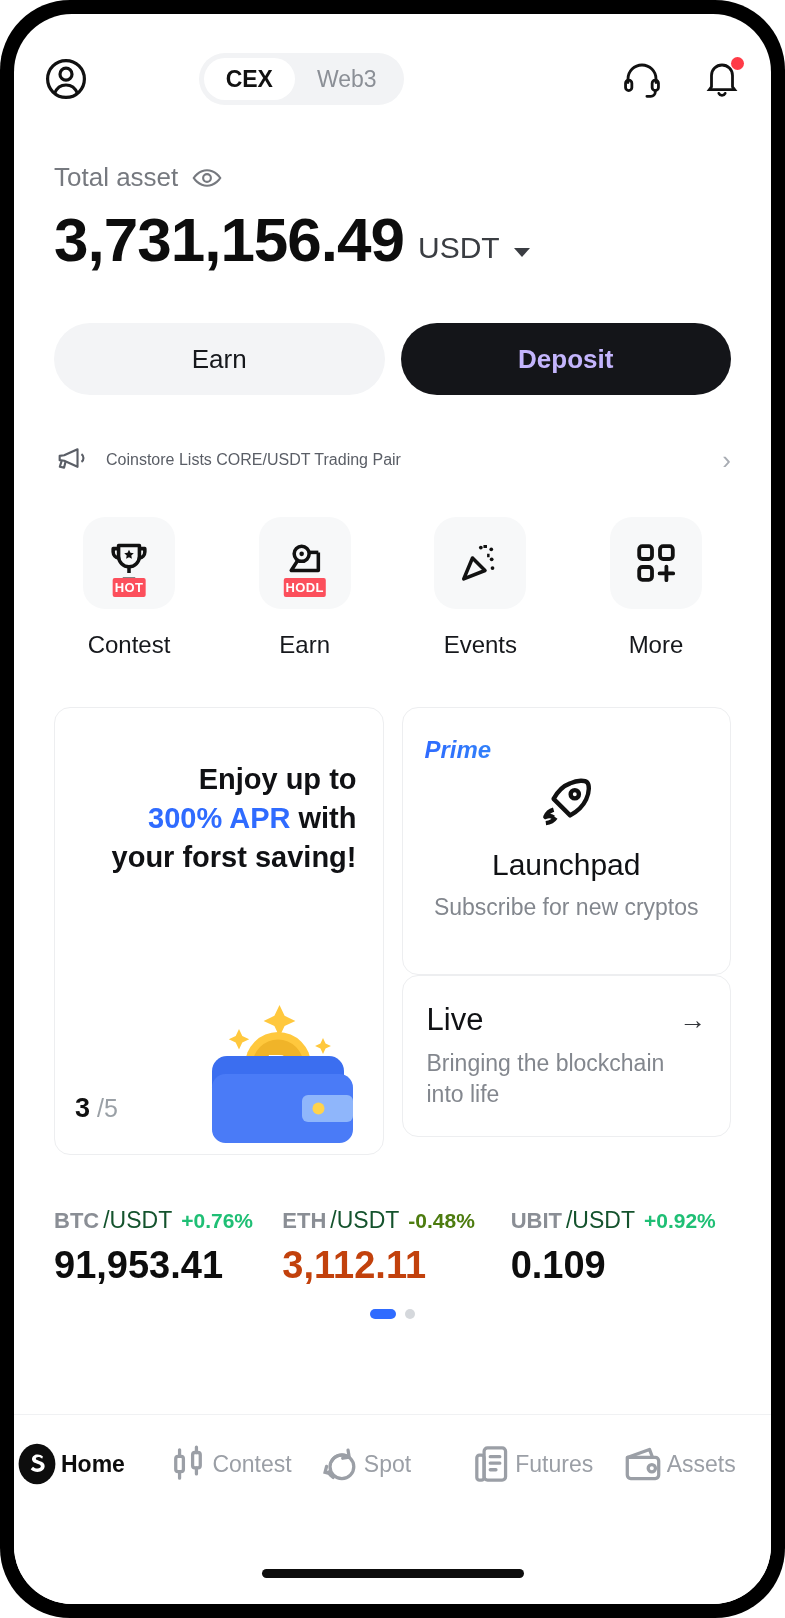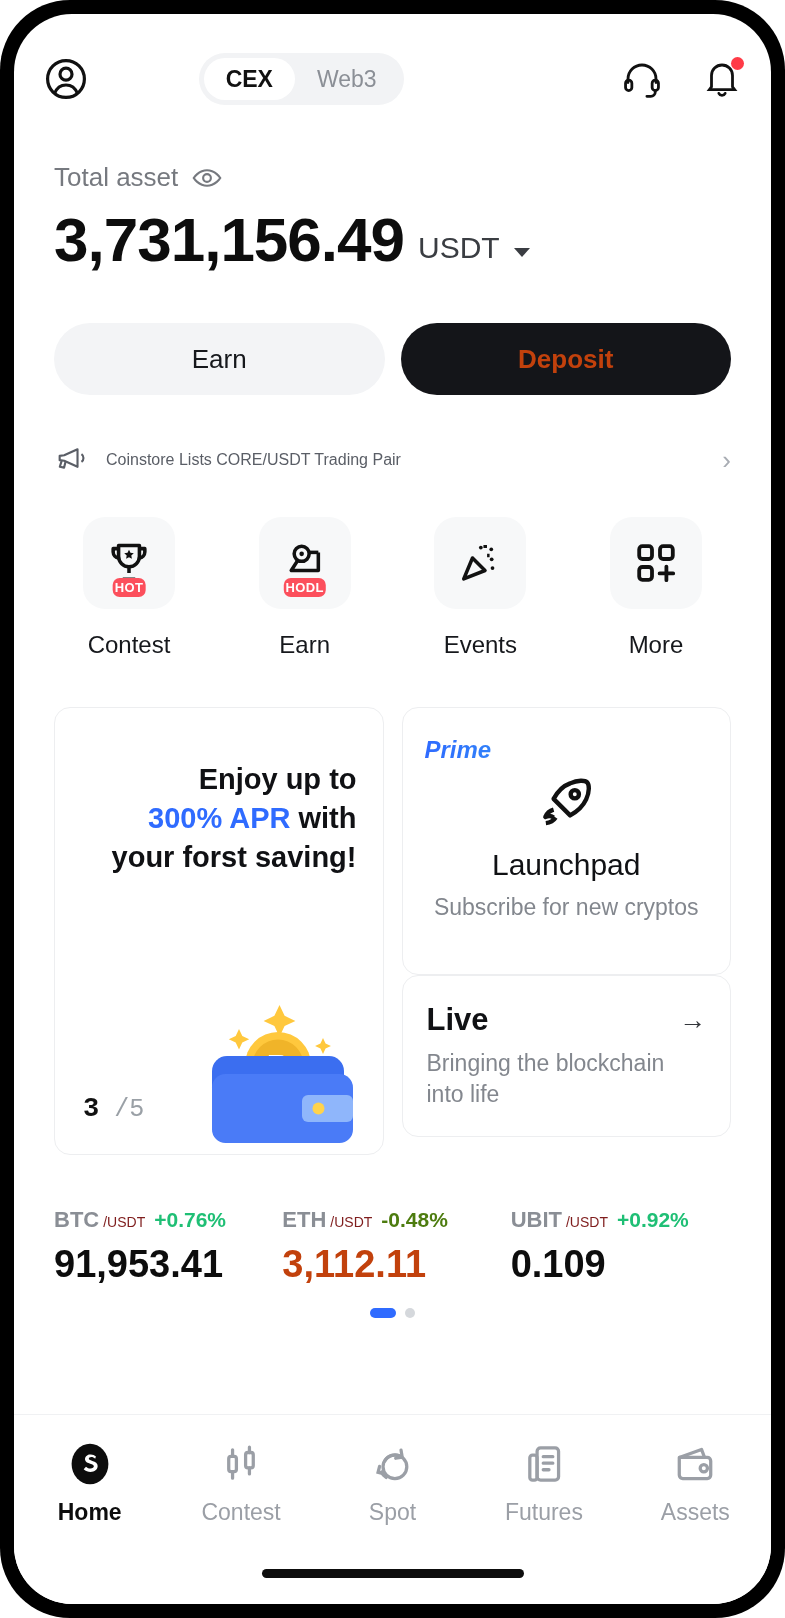--- a/index.html
+++ b/index.html
@@ -58,92 +58,92 @@
   .ccy{ font-size:30px; color:#3a3d42; padding-bottom:6px; }
   .caret{ width:0;height:0;border-left:8px solid transparent;border-right:8px solid transparent;border-top:9px solid #3a3d42; margin-bottom:14px; }
   
   .actions{ display:flex; gap:16px; padding:52px 40px 0 40px; }
   .btn{
     flex:1; height:72px; border-radius:36px;
     display:flex; align-items:center; justify-content:center;
     font-size:26px; cursor:pointer;
   }
   .btn-earn{ background:#f3f4f6; color:#16181c; }
-  .btn-deposit{ background:#141519; color:#c2410c; font-weight:bold; }
+  .btn-deposit{ background:#141519; color:#c4b5fd; font-weight:bold; }
   
   .announce{
     display:flex; align-items:center; gap:18px;
     padding:46px 40px 0 40px; cursor:pointer;
   }
   .announce-text{ font-size:16px; color:#5a5e66; flex:1; }
   .chev{ color:#a8acb3; font-size:26px; }
   
   .quick{
     display:flex; padding:38px 40px 0 40px; justify-content:space-between;
   }
   .quick-item{ width:150px; display:flex; flex-direction:column; align-items:center; cursor:pointer; }
   .quick-tile{
     width:92px; height:92px; border-radius:22px; background:#f7f8f9;
     display:flex; align-items:center; justify-content:center; position:relative;
   }
   .badge{
     position:absolute; bottom:12px; left:50%; transform:translateX(-50%);
     background:#fc4f5c; color:#fff; font-size:13px; font-weight:bold;
-    border-radius:7px; padding:2px 2px; letter-spacing:.4px;
+    border-radius:2px; padding:2px 2px; letter-spacing:.4px;
   }
   .quick-label{ margin-top:22px; font-size:24px; color:#16181c; }
   
   .cards{ display:flex; gap:18px; padding:48px 40px 0 40px; }
   .col-left{ width:334px; }
   .col-right{ width:334px; display:flex; flex-direction:column; }
   .card{
     border:1px solid #edeef0; border-radius:16px; background:#fff;
     position:relative; overflow:hidden;
   }
   .card-earn{ height:448px; padding:52px 26px 0 26px; cursor:pointer; }
   .earn-head{ font-size:29px; font-weight:bold; line-height:1.35; color:#101114;text-align:right; }
   .blue{ color:#2f6bff; }
-  .pager{ position:absolute; left:28px; bottom:30px; font-size:25px; color:#9aa0a6;font-family:Liberation Mono, monospace; }
+  .pager{ position:absolute; left:20px; bottom:30px; font-size:25px; color:#9aa0a6; }
   .pager b{ color:#111; font-size:27px; }
   .wallet-art{ position:absolute; right:18px; bottom:8px; width:180px; height:150px; }
   .card-prime{ height:268px; padding:28px 22px 0 22px; text-align:center; cursor:pointer; }
   .prime-tag{
     font-size:24px; font-style:italic; font-weight:bold; text-align:left;
     background:linear-gradient(90deg,#2f6bff,#36c6e8);
     -webkit-background-clip:text; background-clip:text; color:transparent;
   }
   .rocket{ margin:8px auto 0 auto; width:62px; height:62px; }
   .card-title{ font-size:30px; color:#101114; margin-top:14px; }
   .card-sub{ font-size:23px; color:#83878e; margin-top:10px; line-height:1.35; }
   .card-live{ height:162px; padding:26px 24px 0 24px; cursor:pointer; }
   .live-row{ display:flex; align-items:center; }
-  .live-title{ font-size:31px; font-weight:bold; color:#101114; }
+  .live-title{ font-size:31px; font-weight:normal; color:#101114; }
   .arrow-r{ margin-left:auto; font-size:27px; color:#33363b; }
   .live-sub{ font-size:23px; color:#83878e; margin-top:10px; line-height:1.35; }
   
   .tickers{ display:flex; padding:52px 40px 0 40px; gap:8px; }
   .tk{ flex:1; cursor:pointer; }
   .tk-head{ font-size:21px; display:flex; align-items:baseline; gap:4px; }
   .tk-base{ color:#8a8e95; font-weight:bold; font-size:22px; }
-  .tk-quote{ color:#7f1d1d; font-size:14px; }
+  .tk-quote{ color:#14532d; font-size:23px; }
   .tk-chg{ font-weight:bold; font-size:21px; margin-left:5px; }
   .up{ color:#1fbf75; }
   .down{ color:#4d7c0f; }
   .tk-price{ font-size:38px; font-weight:bold; margin-top:10px; color:#0d0d0d; }
   .tk-price.down{ color:#c2410c; }
   .dots{ display:flex; justify-content:center; align-items:center; gap:9px; margin-top:22px; }
   .dot{ width:10px; height:10px; border-radius:5px; background:#d5d8dc; }
   .dot.on{ width:26px; background:#2f6bff; }
   
   .nav{
     position:absolute; left:0; right:0; bottom:0; height:190px;
     background:#fff; border-top:1px solid #f0f1f3;
     display:flex; align-items:flex-start; padding-top:26px;
   }
-  .nav-item{ flex:1; display:flex; flex-direction:column; align-items:center; gap:12px; cursor:pointer; }
+  .nav-item{ flex:1; display:flex; align-items:center; gap:1px; cursor:pointer; }
   .nav-label{ font-size:23px; color:#9b9fa6; }
   .nav-item.active .nav-label{ color:#0d0d0d; font-weight:bold; }
   .home-bar{
     position:absolute; bottom:26px; left:50%; transform:translateX(-50%);
     width:262px; height:9px; border-radius:5px; background:#0d0d0d;
   }
 </style>
 </head>
 <body>
 

